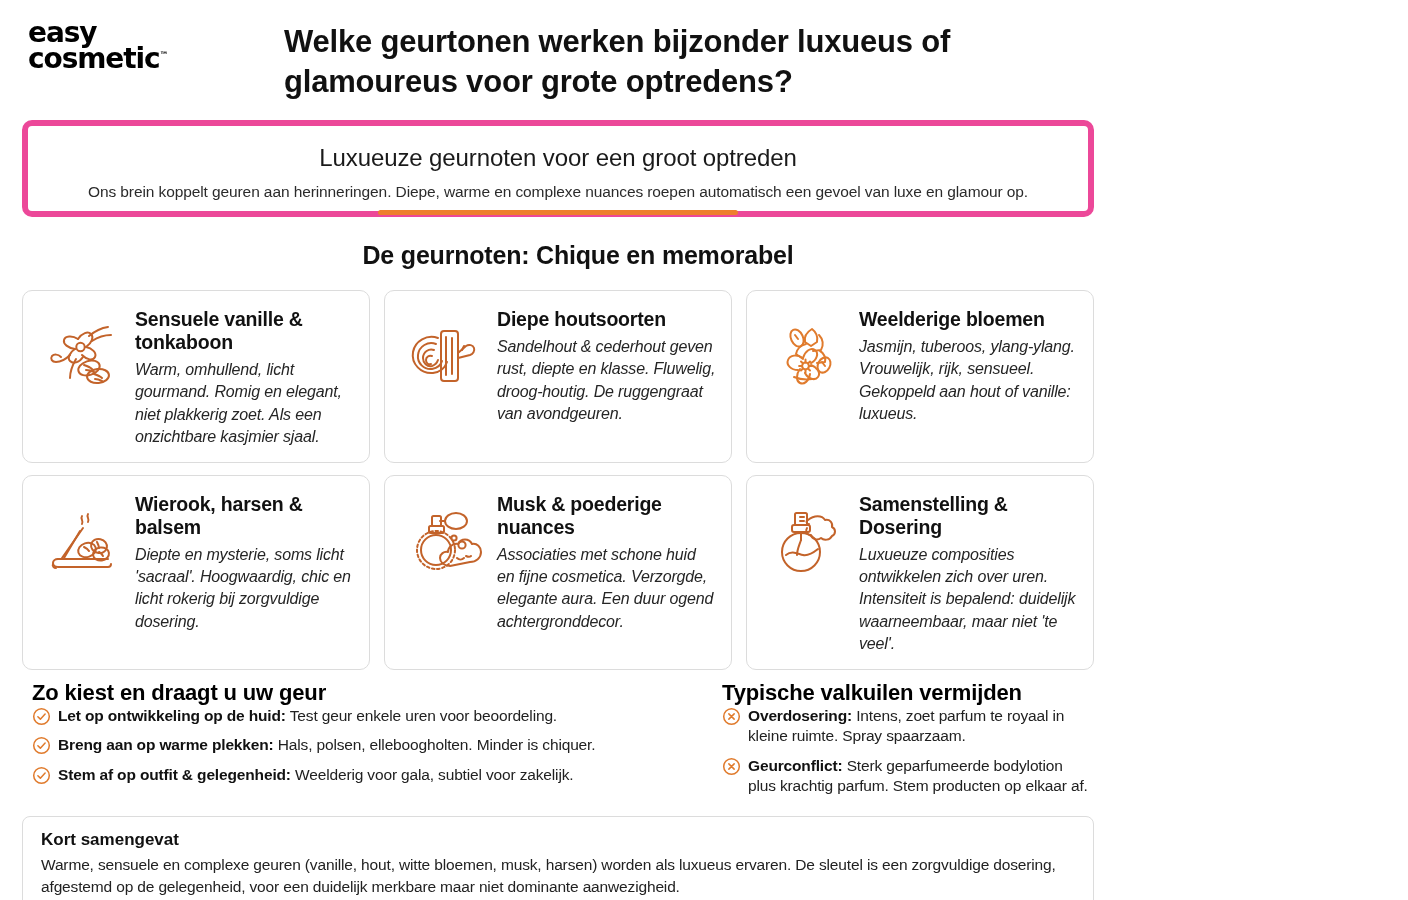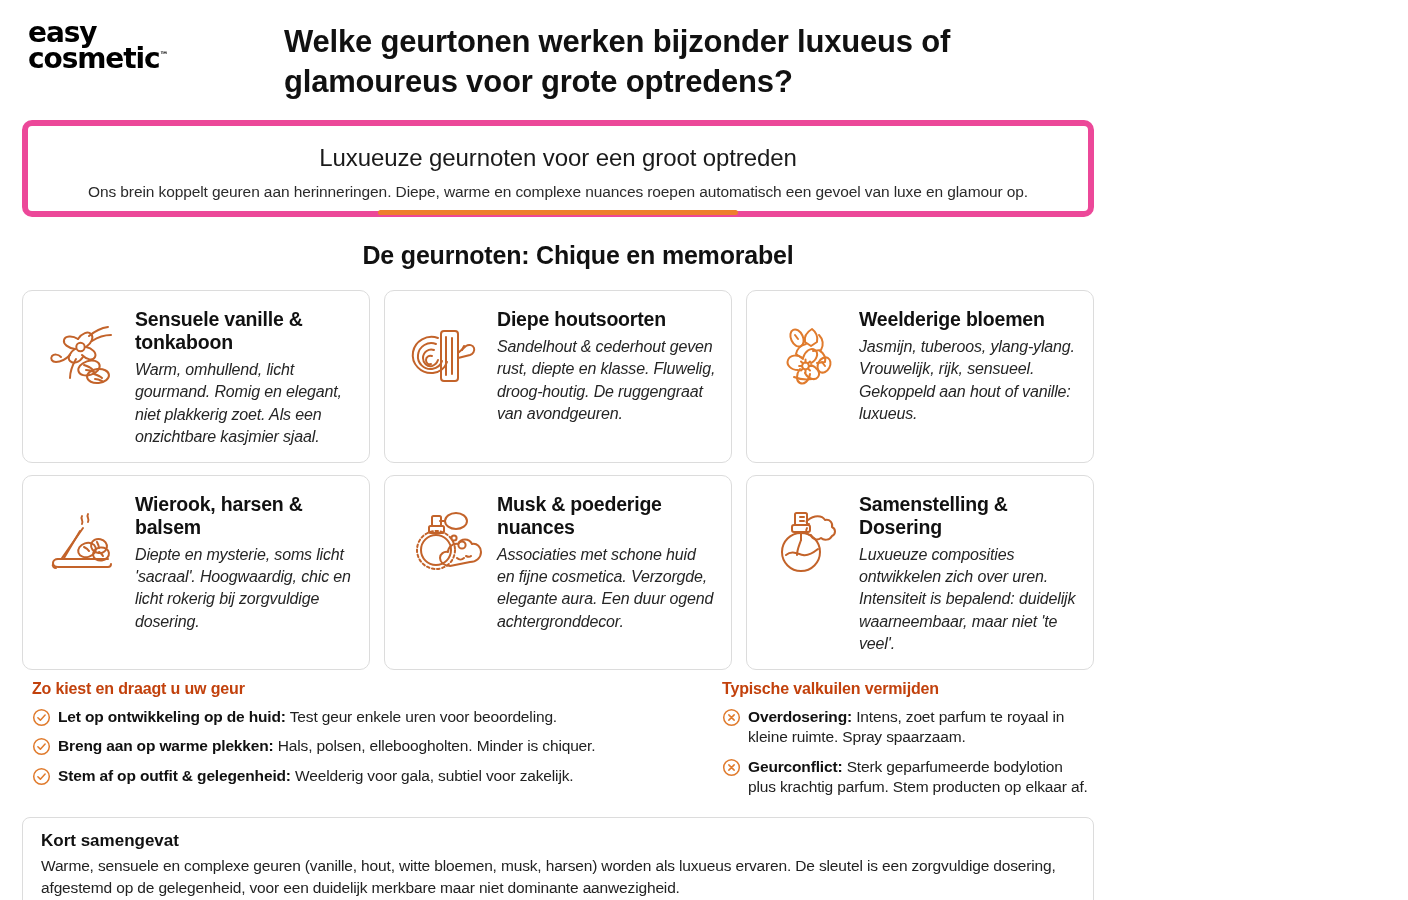--- a/index.html
+++ b/index.html
@@ -146,24 +146,23 @@
   }
 
   
   .two-col {
     display: grid;
     grid-template-columns: 690px 1fr;
     padding: 0 22px 0 32px;
     margin-top: 2px;
   }
   .col-title {
-    font-size: 16px;
-    font-weight: bold;
-    color: #c2410c;
-    margin-bottom: 9px;
+    font-size: 22px;
+    font-weight: bold;
+    color: #000000;
     letter-spacing: -0.15px;
   }
   .bullet {
     display: flex;
     align-items: flex-start;
     margin-bottom: 9px;
   }
   .bullet-icon {
     flex: 0 0 26px;
     width: 26px;

